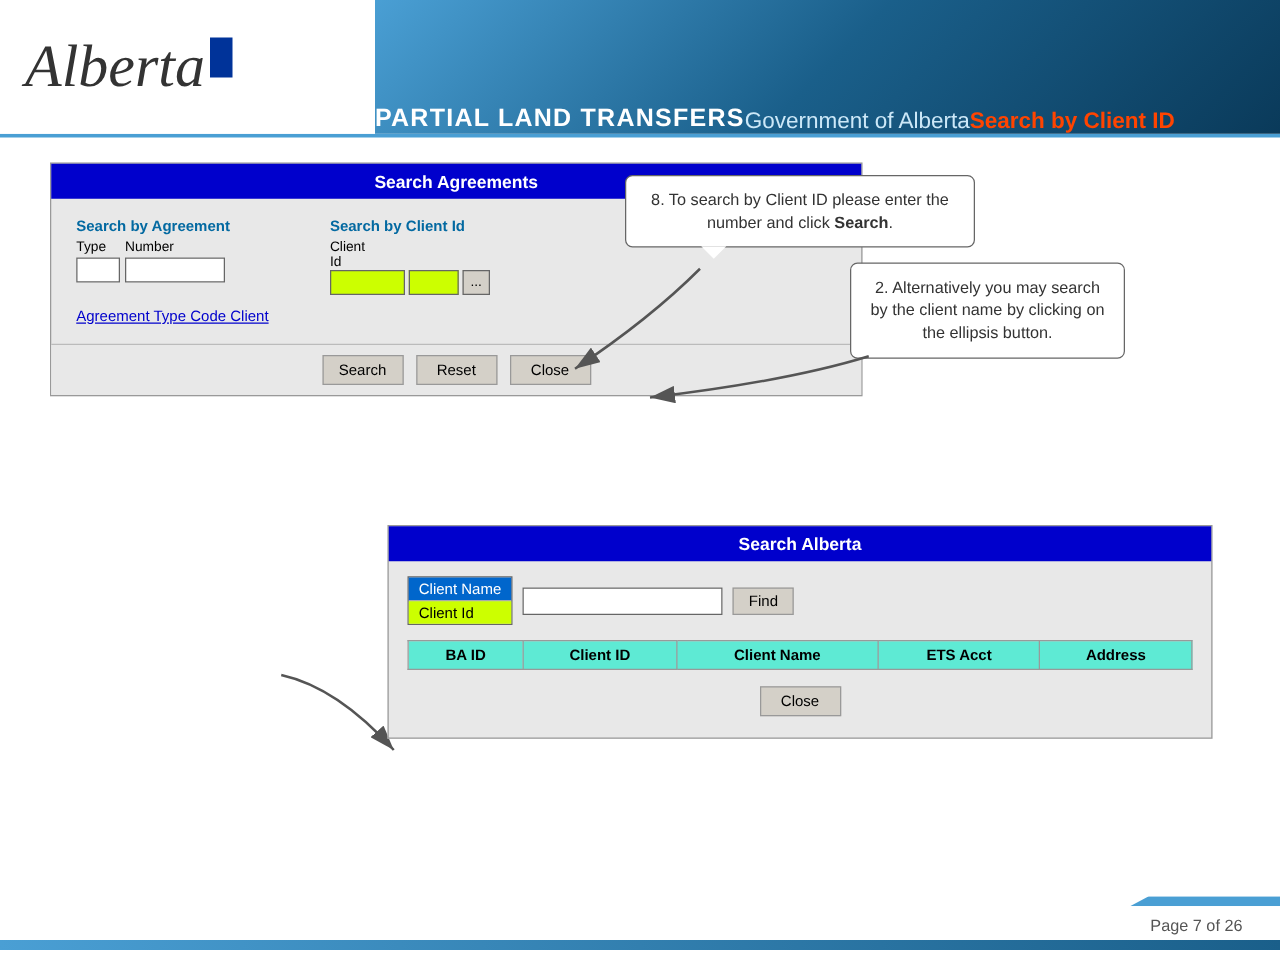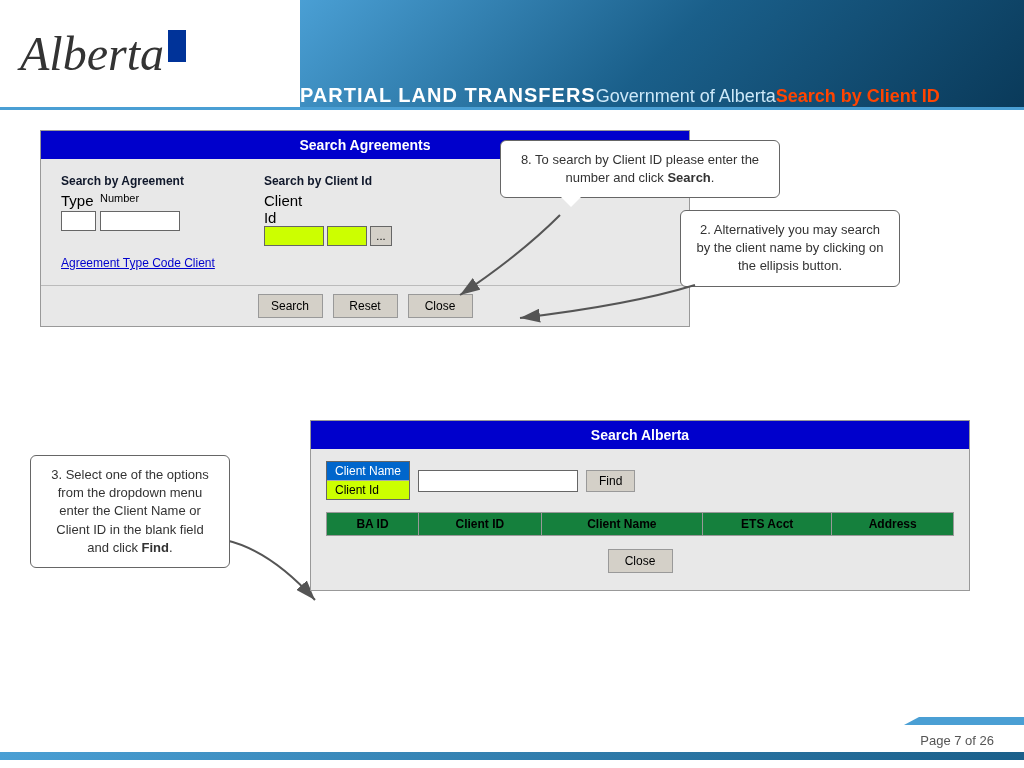--- a/index.html
+++ b/index.html
@@ -88,21 +88,21 @@
     }
     .search-row {
       display: flex;
       gap: 60px;
       margin-bottom: 10px;
     }
     .search-section label {
       display: block;
       font-size: 12px;
       font-weight: bold;
-      color: #0f172a;
+      color: #0369a1;
       margin-bottom: 4px;
     }
     .type-input {
       width: 35px;
       height: 20px;
       border: 1px solid #666;
       background: #fff;
     }
     .number-input {
       width: 80px;
@@ -265,21 +265,21 @@
     }
 
     
     .results-table {
       width: 100%;
       border-collapse: collapse;
       font-size: 12px;
       margin-bottom: 8px;
     }
     .results-table th {
-      background: #15803d;
+      background: #5eead4;
       border: 1px solid #999;
       padding: 4px 8px;
       font-weight: bold;
       text-align: center;
     }
     .client-panel-footer {
       display: flex;
       justify-content: center;
       padding: 5px;
     }
@@ -324,21 +324,21 @@
 
     .fields-row {
       display: flex;
       gap: 4px;
       margin-top: 2px;
     }
     .field-label-row {
       display: flex;
       gap: 4px;
     }
-    .type-label { width: 35px; font-size: 15px; }
+    .type-label { width: 35px; font-size: 11px; }
     .number-label { width: 80px; font-size: 11px; }
 
     .search-by-agreement { margin-right: 20px; }
   </style>
 </head>
 <body>
 
 <div class="header">
   <div class="header-logo">
     <span class="logo-text">Alberta</span>
@@ -409,23 +409,20 @@
       </marker>
     </defs>
 
     <path d="M 560 105 Q 520 145 460 185" stroke="#555" stroke-width="2" fill="none" marker-end="url(#arrowhead)"></path>
 
     <path d="M 695 175 Q 630 195 520 208" stroke="#555" stroke-width="2" fill="none" marker-end="url(#arrowhead)"></path>
 
     <path d="M 225 430 Q 270 440 315 490" stroke="#555" stroke-width="2" fill="none" marker-end="url(#arrowhead)"></path>
   </svg>
 
-  <div class="callout callout3">
-    <span>3.  Select one of the options from the dropdown menu enter the Client Name or Client ID in the blank field and click </span><span class="callout-bold">Find</span><span>.</span>
-  </div>
 
   <div class="search-client-panel">
     <div class="panel-title-bar">Search Alberta</div>
     <div class="client-panel-body">
       <div class="client-search-row">
         <div class="client-dropdown">
           <div class="dropdown-option selected">Client Name</div>
           <div class="dropdown-option">Client Id</div>
         </div>
         <input class="client-search-input" type="text" style="">

